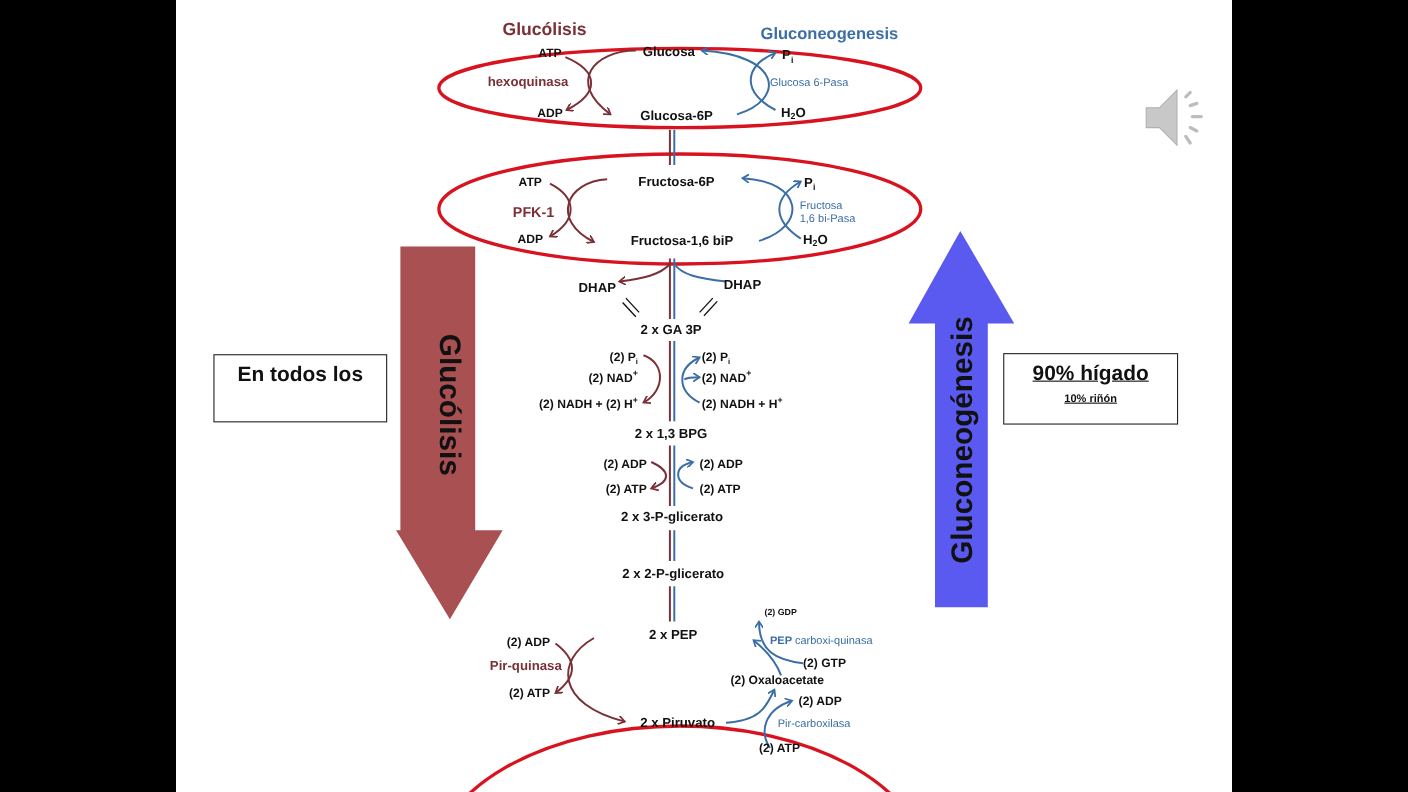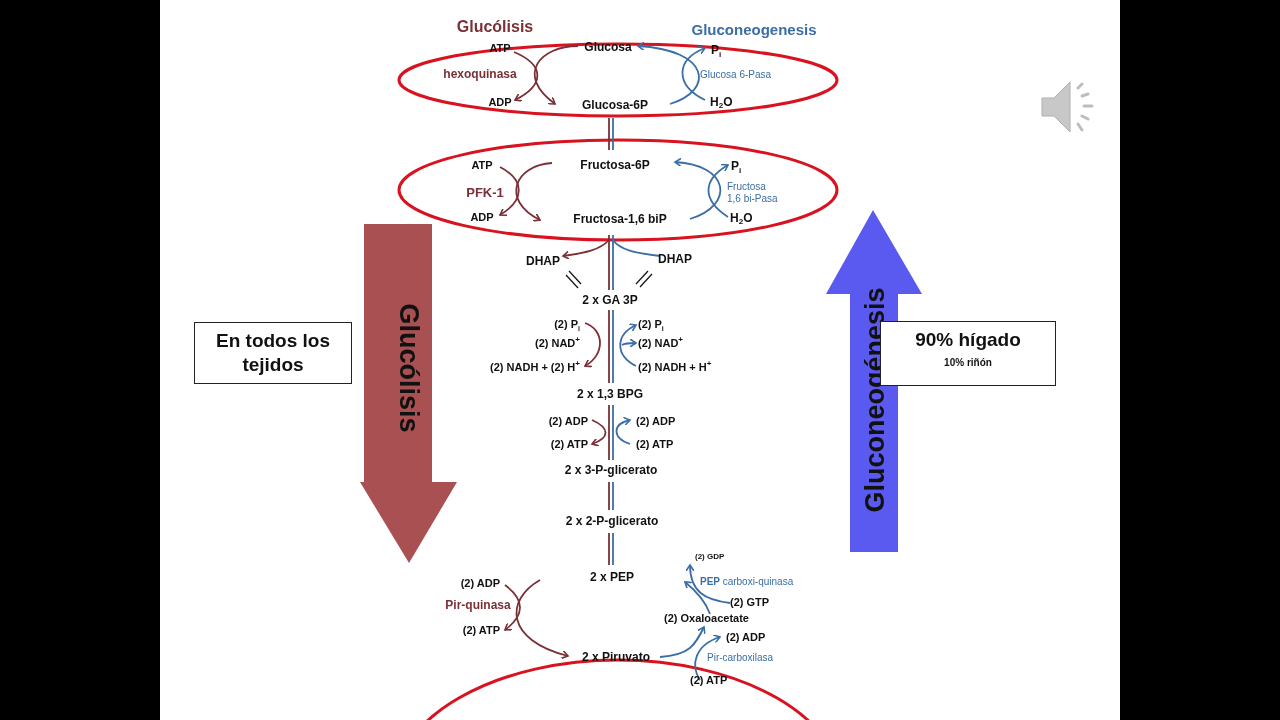--- a/index.html
+++ b/index.html
@@ -4,21 +4,21 @@
 <style>
   html, body { margin:0; padding:0; }
   body { width:1280px; height:720px; background:#000; position:relative; overflow:hidden; font-family:"Liberation Sans", sans-serif; }
   #slide { position:absolute; left:160px; top:0; width:960px; height:720px; background:#fff; overflow:hidden; }
   svg text { font-family:"Liberation Sans", sans-serif; font-weight:bold; }
   .t-black { fill:#111; }
   .t-red { fill:#7a3036; }
   .t-blue { fill:#3a6ea5; }
   .box { position:absolute; border:1px solid #222; background:#fff; text-align:center; font-weight:bold; color:#111; }
   #box-left { left:34px; top:322px; width:158px; height:62px; font-size:19px; line-height:24px; padding-top:6px; box-sizing:border-box; }
-  #box-right { left:720px; top:321px; width:176px; height:65px; box-sizing:border-box; padding-top:6px; }
+  #box-right { left:752px; top:321px; width:159px; height:65px; box-sizing:border-box; padding-top:6px;text-decoration:underline; }
   #box-right .l1 { font-size:19px; line-height:24px; }
   #box-right .l2 { font-size:10px; line-height:22px; }
   #speaker { position:absolute; left:878px; top:74px; width:66px; height:66px; cursor:pointer; }
 </style>
 </head>
 <body>
 
 <div id="slide">
 <svg width="960" height="720" viewBox="0 0 960 720" style="position:absolute;left:0;top:0;">
   <defs>
@@ -140,21 +140,20 @@
 
   <path d="M500,657 C530,655 535,645 544,627" fill="none" stroke="#3a6ea5" stroke-width="1.8" marker-end="url(#mb)"></path>
   <path d="M540,680 C530,665 535,645 560,637" fill="none" stroke="#3a6ea5" stroke-width="1.8" marker-end="url(#mb)"></path>
   <text x="566" y="641" font-size="11" class="t-black">(2) ADP</text>
   <text x="547" y="661" font-size="10" class="t-blue" style="font-weight:normal">Pir-carboxilasa</text>
   <text x="530" y="684" font-size="11" class="t-black">(2) ATP</text>
 </svg>
 
   <div class="box" id="box-left">
     <div>En todos los</div>
-    <div>tejidos</div>
   </div>
   <div class="box" id="box-right">
     <div class="l1">90% hígado</div>
     <div class="l2">10% riñón</div>
   </div>
 
   <div id="speaker">
     <svg width="66" height="66" viewBox="0 0 66 66">
       <polygon points="4,24 16,24 32,8 32,58 16,42 4,42" fill="#c8c8c8" stroke="#b0b0b0" stroke-width="1"></polygon>
       <g stroke="#bdbdbd" stroke-width="3" stroke-linecap="round">

